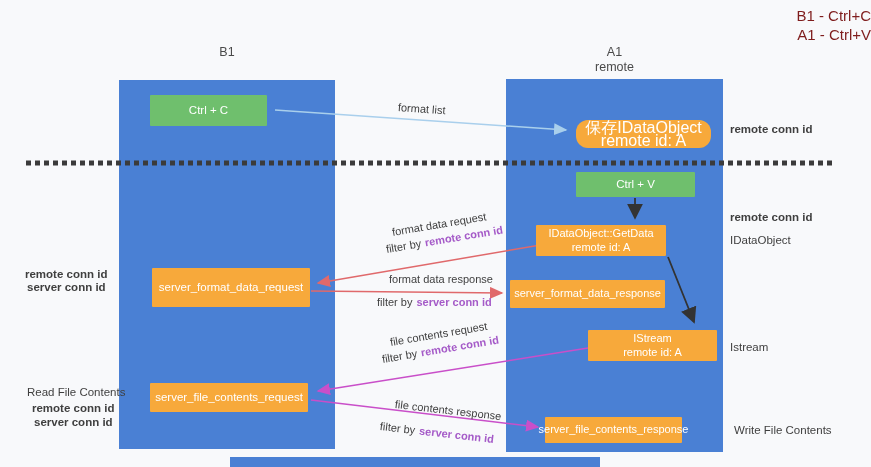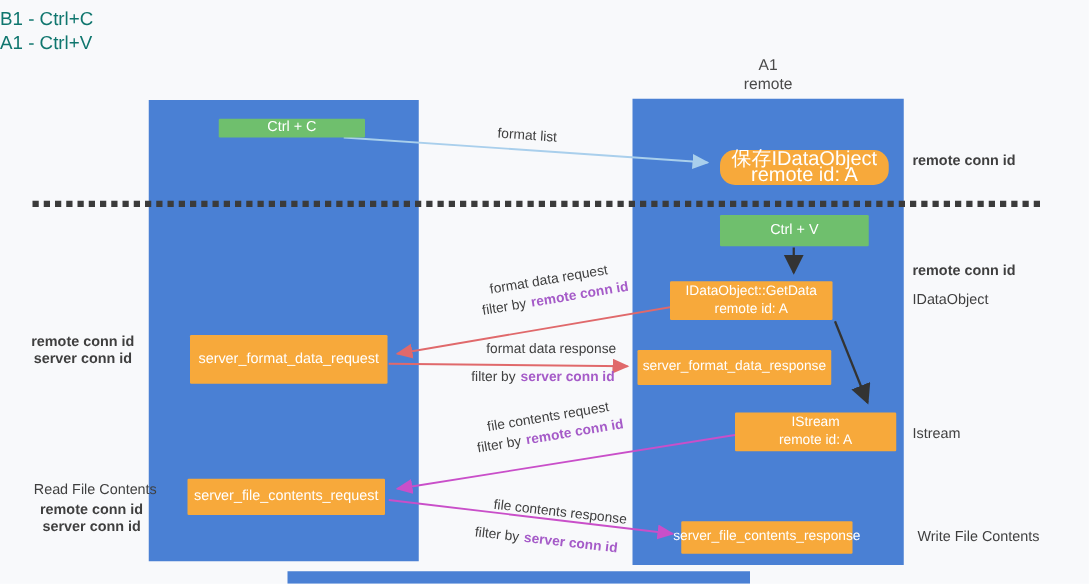--- a/index.html
+++ b/index.html
@@ -7,21 +7,21 @@
     --arrow-light-blue:#a9cfec; --arrow-red:#e0696b; --arrow-magenta:#c94fc9;
     --arrow-black:#333333; --text-purple:#a55bc8; --text-green:#6abf6a;
     --dashed-line:#3b3b3b;
   }
   html,body{margin:0;padding:0;}
   body{font-family:"Liberation Sans","DejaVu Sans",sans-serif;background:#fff;}
   #canvas{position:relative;width:871px;height:467px;background:#f8f9fb;overflow:hidden;}
   .abs{position:absolute;}
   .lane{background:var(--lane-blue);}
   .lane-header{color:#4a4a4a;font-size:12.5px;line-height:15px;text-align:center;}
-  .title{width:100%;text-align:left;color:#0f766e;font-size:15px;line-height:19px;}
+  .title{width:100%;text-align:right;color:#7f1d1d;font-size:15px;line-height:19px;}
   .node{display:flex;flex-direction:column;align-items:center;justify-content:center;
         color:#fff;font-size:11.5px;line-height:13.5px;text-align:center;border-radius:1px;}
   .green{background:var(--box-green);}
   .orange{background:var(--box-orange);}
   .edge-label{color:#3f3f3f;font-size:11px;white-space:nowrap;transform-origin:left center;}
   .purple{color:var(--text-purple);font-weight:bold;}
   .greent{color:var(--text-green);font-weight:bold;}
   .side-label{font-size:11.5px;color:#3f3f3f;white-space:nowrap;}
   .filter-word{margin-right:4px;}
   svg{position:absolute;left:0;top:0;pointer-events:none;}
@@ -30,20 +30,21 @@
 <body>
 
 <div id="canvas">
 
   <div class="abs title" style="top:6px;">
     <div>B1 - Ctrl+C</div>
     <div>A1 - Ctrl+V</div>
   </div>
 
   <div class="abs lane-header" style="left:119px;top:45px;width:216px;">
+    <div>B1</div>
   </div>
   <div class="abs lane-header" style="left:506px;top:45px;width:217px;">
     <div>A1</div>
     <div>remote</div>
   </div>
 
   <div class="abs lane" style="left:119px;top:80px;width:216px;height:369px;"></div>
   <div class="abs lane" style="left:506px;top:79px;width:217px;height:373px;"></div>
   <div class="abs lane" style="left:230px;top:457px;width:370px;height:10px;"></div>
 
@@ -65,21 +66,21 @@
     <line x1="26" y1="163" x2="833" y2="163" stroke="var(--dashed-line,#3b3b3b)" stroke-width="5" stroke-dasharray="5 4"></line>
     <line x1="275" y1="110" x2="566" y2="130" stroke="var(--arrow-light-blue,#a9cfec)" stroke-width="1.5" marker-end="url(#m-blue)"></line>
     <line x1="635" y1="198" x2="635" y2="218" stroke="var(--arrow-black,#333)" stroke-width="1.8" marker-end="url(#m-black)"></line>
     <line x1="668" y1="257" x2="694" y2="322" stroke="var(--arrow-black,#333)" stroke-width="1.8" marker-end="url(#m-black)"></line>
     <line x1="570" y1="240" x2="318" y2="283" stroke="var(--arrow-red,#e0696b)" stroke-width="1.5" marker-end="url(#m-red)"></line>
     <line x1="311" y1="291" x2="502" y2="293" stroke="var(--arrow-red,#e0696b)" stroke-width="1.5" marker-end="url(#m-red)"></line>
     <line x1="588" y1="348" x2="318" y2="391" stroke="var(--arrow-magenta,#c94fc9)" stroke-width="1.5" marker-end="url(#m-magenta)"></line>
     <line x1="311" y1="400" x2="538" y2="427" stroke="var(--arrow-magenta,#c94fc9)" stroke-width="1.5" marker-end="url(#m-magenta)"></line>
   </svg>
 
-  <div class="abs node green" style="left:175px;top:95px;width:117px;height:15px;justify-content:center;">
+  <div class="abs node green" style="left:150px;top:95px;width:117px;height:31px;justify-content:center;">
     <div>Ctrl + C</div>
   </div>
 
   <div class="abs node orange" style="left:576px;top:120px;width:135px;height:28px;font-size:16px;border-radius:12px;">
     <div>保存IDataObject</div>
     <div>remote id: A</div>
   </div>
 
   <div class="abs node green" style="left:576px;top:172px;width:119px;height:25px;">
     <div>Ctrl + V</div>

